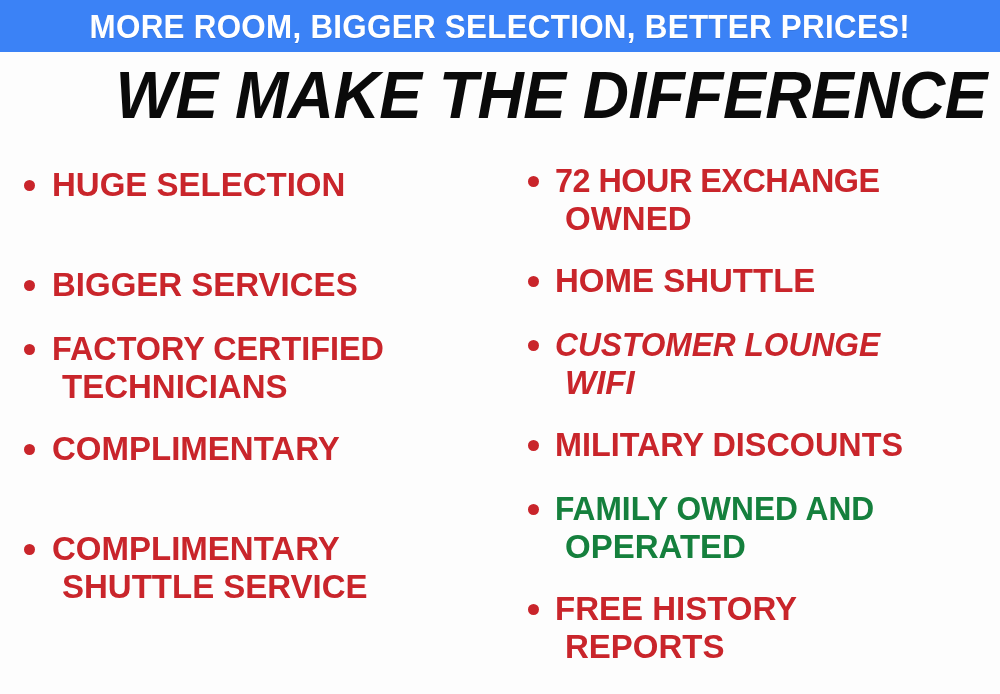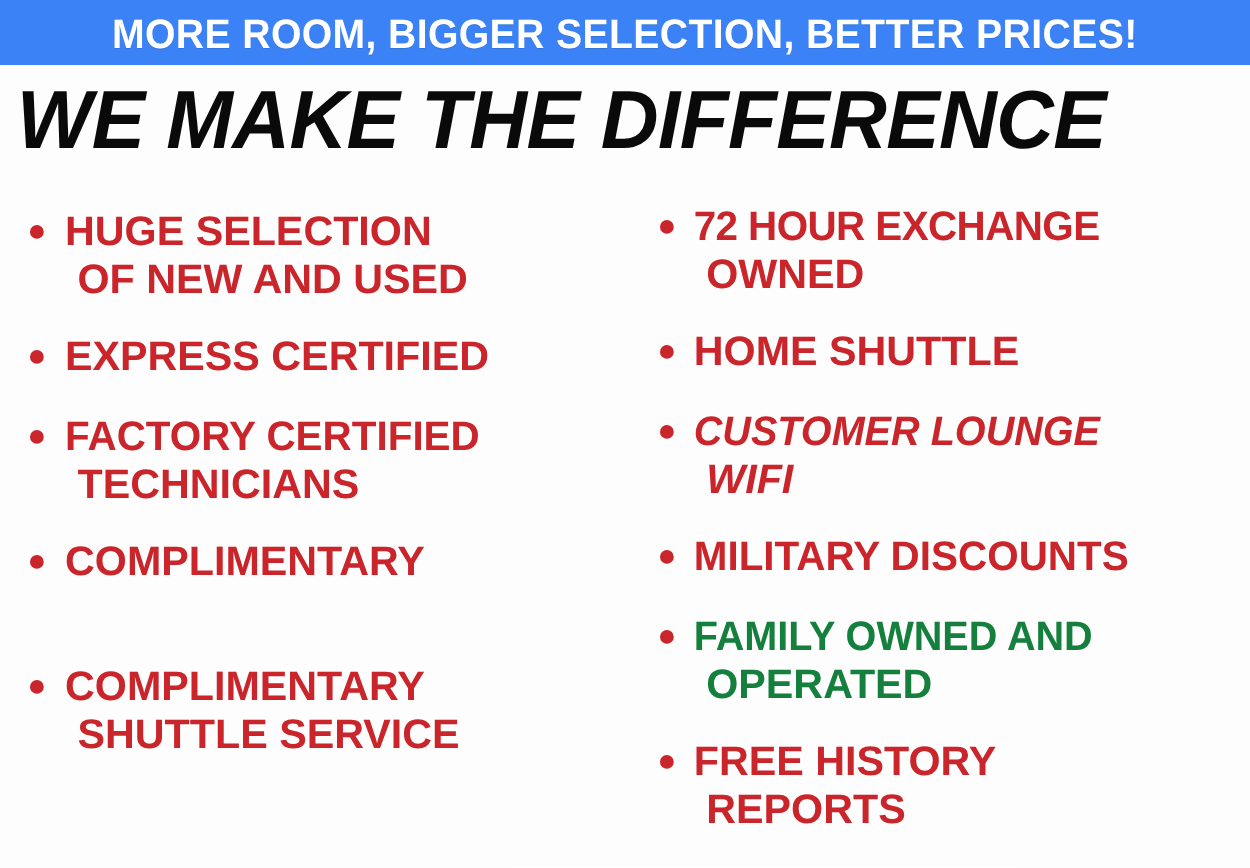--- a/index.html
+++ b/index.html
@@ -44,21 +44,21 @@
     transform-origin: center center;
     text-shadow: 0 1px 0 rgba(0,0,0,0.10);
   }
 
   
   .headline {
     position: absolute;
     left: 0;
     top: 62px;
     width: 1000px;
-    text-align: left;
+    text-align: right;
   }
   .headline-text {
     display: inline-block;
     color: #0a0a0a;
     font-family: "Liberation Sans Narrow", "Liberation Sans", sans-serif;
     font-weight: bold;
     font-style: italic;
     font-size: 66px;
     line-height: 1.0;
     letter-spacing: -0.5px;
@@ -157,28 +157,27 @@
   </div>
 
   <div class="columns">
 
     <div class="col col-left">
 
       <div class="bullet-item pos lp0" style="color: rgb(201, 37, 43);">
         <span class="bullet-dot" style="background: rgb(201, 37, 43);"></span>
         <span class="bullet-lines">
           <span class="bullet-line l1">HUGE SELECTION</span>
-          <span class="bullet-line l2">OF NEW AND USED</span>
         </span>
       </div>
 
       <div class="bullet-item pos lp1" style="color: rgb(201, 37, 43);">
         <span class="bullet-dot" style="background: rgb(201, 37, 43);"></span>
         <span class="bullet-lines">
-          <span class="bullet-line l1">EXPRESS CERTIFIED</span>
+          <span class="bullet-line l1">BIGGER SERVICES</span>
         </span>
       </div>
 
       <div class="bullet-item pos lp2" style="color: rgb(201, 37, 43);">
         <span class="bullet-dot" style="background: rgb(201, 37, 43);"></span>
         <span class="bullet-lines">
           <span class="bullet-line l1 squeeze sq-98">FACTORY CERTIFIED</span>
           <span class="bullet-line l2">TECHNICIANS</span>
         </span>
       </div>

